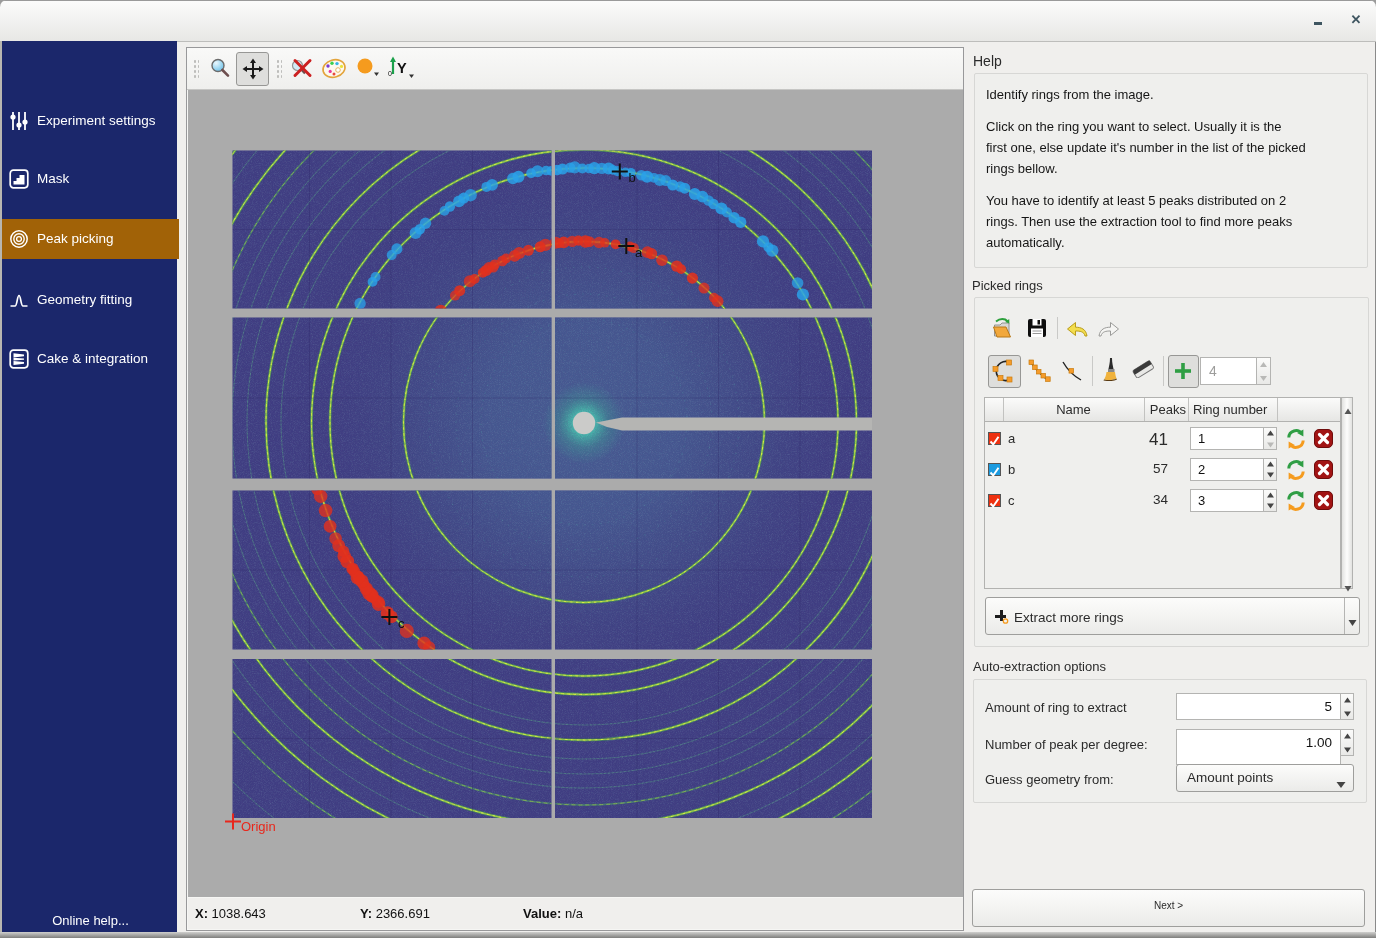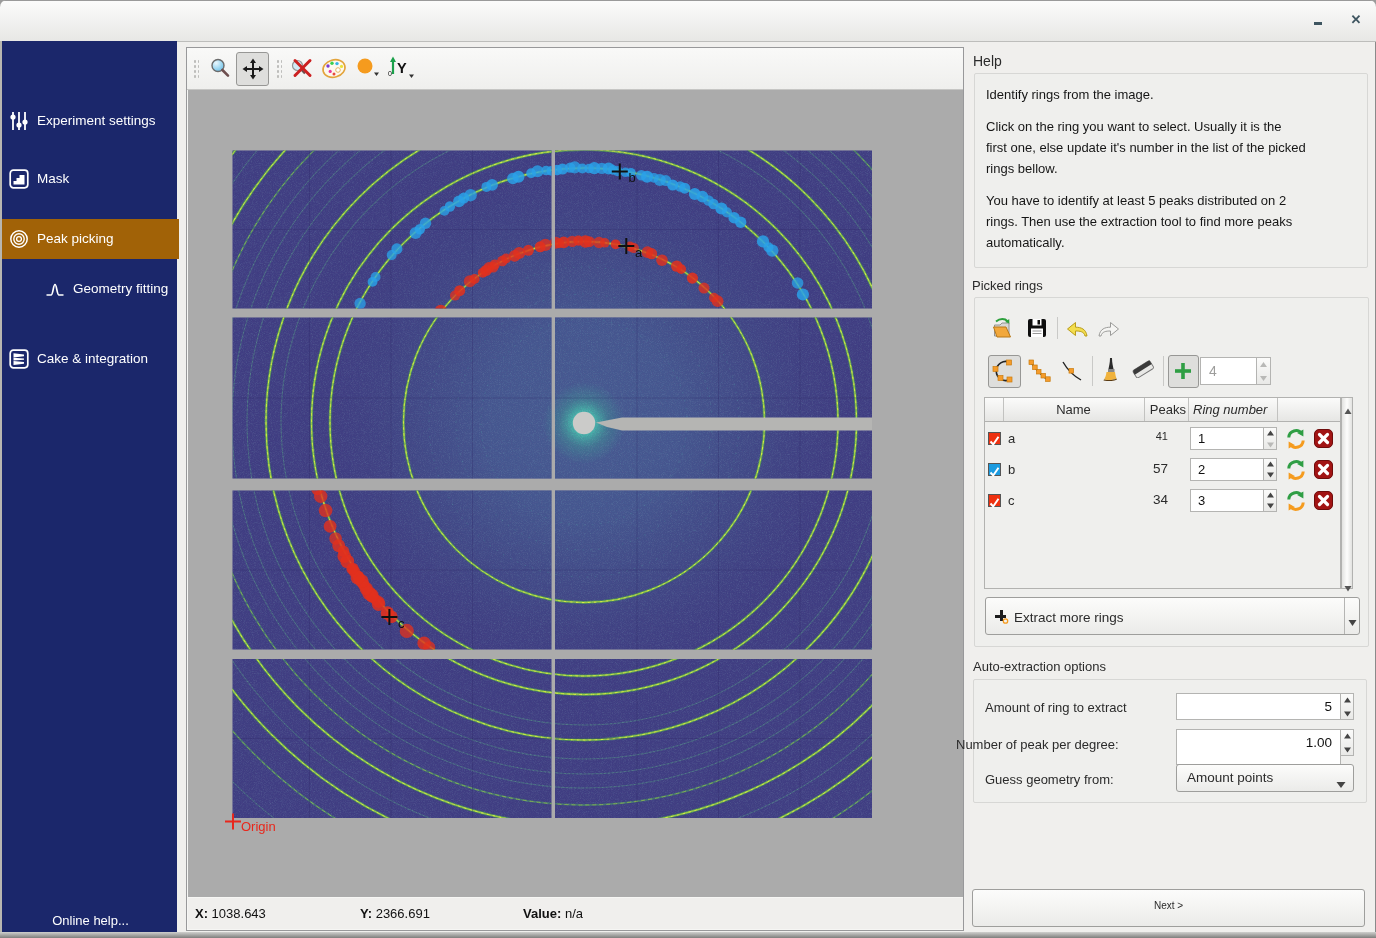--- a/index.html
+++ b/index.html
@@ -67,21 +67,21 @@
     <div class="nav sel" style="top:178px;">
         <span class="ic"><svg width="20" height="20" viewBox="0 0 20 20">
             <g fill="none" stroke="#fff">
               <circle cx="10" cy="10" r="8.2" stroke-width="1.5"></circle>
               <circle cx="10" cy="10" r="5.2" stroke-width="1.4"></circle>
               <circle cx="10" cy="10" r="2.4" stroke-width="1.3"></circle>
             </g>
           </svg></span>
         <span class="tx">Peak picking</span>
       </div>
-    <div class="nav" style="top:228px;margin-left:36px;">
+    <div class="nav" style="top:239px;">
         <span class="ic"><svg width="20" height="20" viewBox="0 0 20 20">
             <path d="M1.5,16 L6,16 C8.2,16 8.2,5.5 10,5.5 C11.8,5.5 11.8,16 14,16 L18.5,16" fill="none" stroke="#fff" stroke-width="1.7"></path>
           </svg></span>
         <span class="tx">Geometry fitting</span>
       </div>
     <div class="nav" style="top:298px;">
         <span class="ic"><svg width="20" height="20" viewBox="0 0 20 20">
             <rect x="1.2" y="1.2" width="17.6" height="17.6" rx="3.2" fill="none" stroke="#fff" stroke-width="1.7"></rect>
             <path d="M4.5,4.2 L15,5.6 L15,7.2 L4.5,8.4 Z" fill="#fff"></path>
             <path d="M4.5,8.8 L15,9.4 L15,10.8 L4.5,11.6 Z" fill="#fff"></path>
@@ -466,26 +466,26 @@
       </div>
     </div>
     <div class="abs" style="left:984px;top:397px;width:357px;height:192px;border:1px solid #b2b2b0;background:#efefed;box-sizing:border-box;"></div>
     <div class="abs" style="left:985px;top:398px;width:355px;height:24px;background:linear-gradient(#fbfbfa,#e6e6e4);border-bottom:1px solid #b2b2b0;box-sizing:border-box;"></div>
     <div class="sep" style="left:1002.5px;top:398px;height:23px;background:#c2c2c0;"></div>
     <div class="sep" style="left:1144px;top:398px;height:23px;background:#c2c2c0;"></div>
     <div class="sep" style="left:1188px;top:398px;height:23px;background:#c2c2c0;"></div>
     <div class="sep" style="left:1277px;top:398px;height:23px;background:#c2c2c0;"></div>
     <div class="abs glabel" style="left:1003px;top:402px;width:141px;text-align:center;">Name</div>
     <div class="abs glabel" style="left:1144px;top:402px;width:42px;text-align:right;">Peaks</div>
-    <div class="abs glabel" style="left:1193px;top:402px;font-style:italic;">Ring number</div>
+    <div class="abs glabel" style="left:1193px;top:402px;">Ring number</div>
     <div class="abs" style="left:988px;top:432.0px;"><span style="display:inline-block;width:13px;height:13px;background:#ee3110;border:1px solid #555;box-sizing:border-box;"><svg width="11" height="11" viewBox="0 0 11 11">
           <path d="M1.5,5.5 L4.2,8.5 L9.5,0.8" fill="none" stroke="#fff" stroke-width="2"></path>
         </svg></span></div>
     <div class="abs glabel" style="left:1008px;top:431.0px;">a</div>
-    <div class="abs glabel" style="left:1100px;top:430.0px;width:68px;text-align:right;font-size:11px;">41</div>
+    <div class="abs glabel" style="left:1100px;top:430.0px;width:68px;text-align:right;font-size:17px;">41</div>
     <div class="spinfield" style="left:1190px;top:427.0px;width:74px;height:23px;padding:3px 0 0 7px;">1</div>
     <div class="spinarrows" style="left:1264px;top:427.0px;width:13px;height:23px;">
       <div class="sar" style="top:0;">
         <svg width="9" height="11" viewBox="0 0 9 11">
           <path d="M4.5,2.5 L8,7.5 H1 Z" fill="#444"></path>
         </svg>
       </div>
       <div class="sar" style="top:50%;">
         <svg width="9" height="11" viewBox="0 0 9 11">
           <path d="M4.5,8.5 L8,3.5 H1 Z" fill="#b9b9b7"></path>
@@ -596,21 +596,21 @@
         <svg width="9" height="13" viewBox="0 0 9 13">
           <path d="M4.5,3.5 L8,8.5 H1 Z" fill="#444"></path>
         </svg>
       </div>
       <div class="sar" style="top:50%;">
         <svg width="9" height="13" viewBox="0 0 9 13">
           <path d="M4.5,9.5 L8,4.5 H1 Z" fill="#444"></path>
         </svg>
       </div>
     </div>
-    <div class="abs glabel" style="left:956px;top:737px;">Number of peak per degree:</div>
+    <div class="abs glabel" style="left:985px;top:737px;">Number of peak per degree:</div>
     <div class="spinfield" style="left:1176px;top:729px;width:165px;height:36px;padding:5px 8px 0 0;text-align:right;font-size:13.5px;">1.00</div>
     <div class="spinarrows" style="left:1341px;top:729px;width:13px;height:27px;">
       <div class="sar" style="top:0;">
         <svg width="9" height="13" viewBox="0 0 9 13">
           <path d="M4.5,3.5 L8,8.5 H1 Z" fill="#444"></path>
         </svg>
       </div>
       <div class="sar" style="top:50%;">
         <svg width="9" height="13" viewBox="0 0 9 13">
           <path d="M4.5,9.5 L8,4.5 H1 Z" fill="#444"></path>

